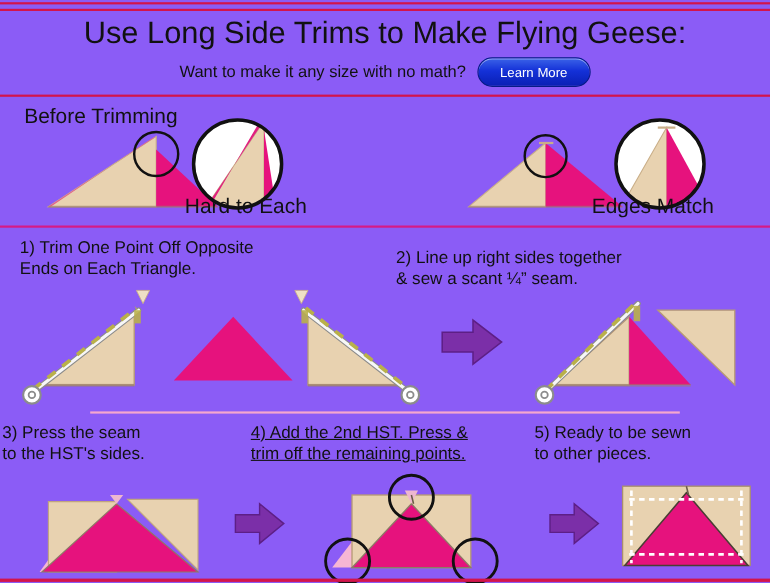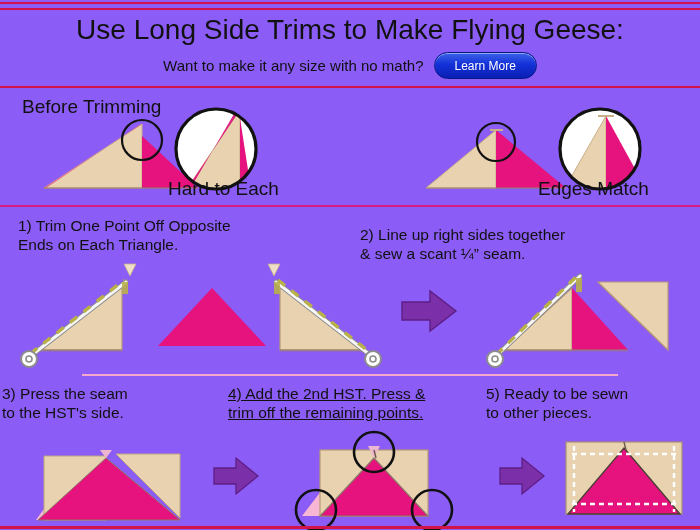--- a/index.html
+++ b/index.html
@@ -246,21 +246,21 @@
         <circle cx="27" cy="101" r="3" fill="#ffffff" stroke="#8c8c8c" stroke-width="1.6"></circle>
         <rect x="108" y="20" width="6" height="14" fill="#b9b04a" opacity="0.9"></rect>
       </g>
     </svg>
   </div>
 
   <div class="rule rule-mid2"></div>
 
   <div class="step-caption" style="top:384px; left:2px; width:220px;">
     <div>3) Press the seam</div>
-    <div>to the HST's side.</div>
+    <div>to the HST's sides.</div>
   </div>
 
   <div class="step-caption" style="top:384px; left:228px; width:256px;text-decoration:underline;">
     <div>4) Add the 2nd HST. Press &amp;</div>
     <div>trim off the remaining points.</div>
   </div>
 
   <div class="step-caption" style="top:384px; left:486px; width:210px;">
     <div>5) Ready to be sewn</div>
     <div>to other pieces.</div>

